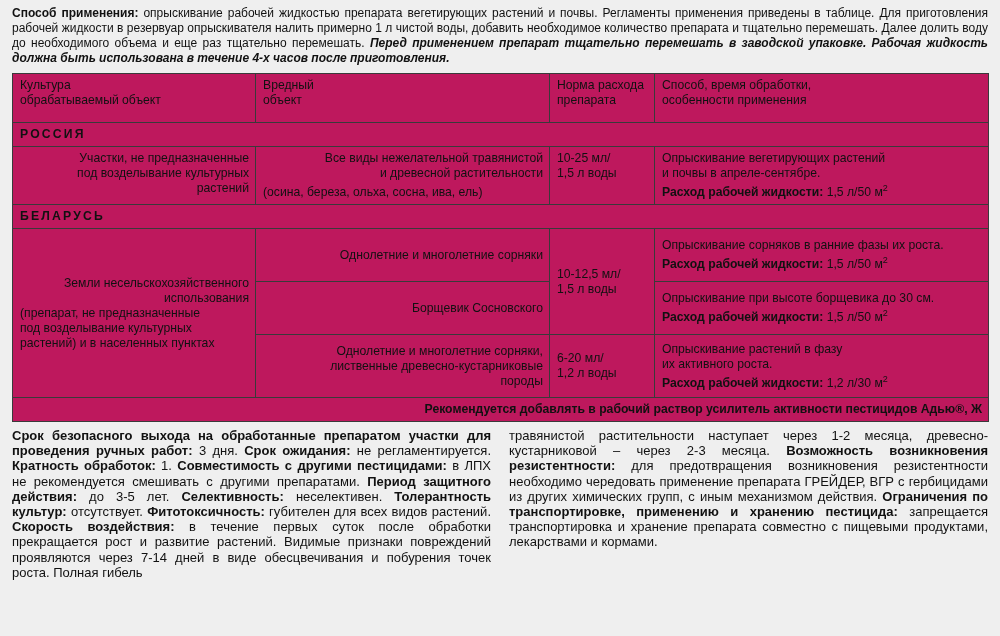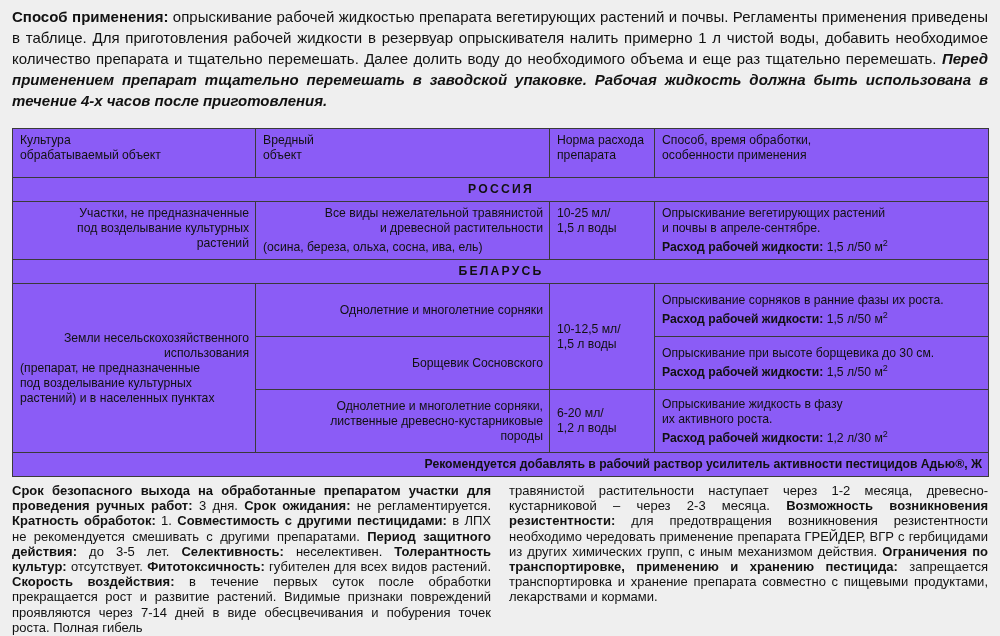--- a/index.html
+++ b/index.html
@@ -11,53 +11,53 @@
     overflow:hidden;
   }
   .page{
     position:relative;
     width:1000px;height:636px;
     background:#efefef;
     box-sizing:border-box;
     padding:6px 12px 0 12px;
   }
   .intro{
-    font-size:15px;
-    line-height:21px;
+    font-size:12px;
+    line-height:15px;
     text-align:justify;
-    margin:0 0 17px 0;
+    margin:0 0 7px 0;
   }
   .intro b{font-weight:bold;}
   .intro i{font-style:italic;}
   .intro b i, .intro i b{font-weight:bold;font-style:italic;}
 
   table.main{
     width:976px;
     border-collapse:collapse;
     table-layout:fixed;
     background:#efefef;
   }
   table.main td, table.main th{
     border:1px solid #3a3a3a;
     vertical-align:top;
     padding:4px 6px 4px 7px;
     font-size:12.2px;
     line-height:15px;
-    background:#8b5cf6;
+    background:#be185d;
   }
   th.hdr{
     font-weight:normal;
     text-align:left;
     font-size:12.3px;
     line-height:15px;
     height:40px;
     vertical-align:top;
   }
   td.country{
-    text-align:center;
+    text-align:left;
     font-weight:bold;
     letter-spacing:2.2px;
     font-size:12.6px;
     padding:3px 0 4px 0;
   }
   .cell-bold{font-weight:normal;text-align:right;}
   .cell-norm{font-weight:normal;}
   .sup{font-size:9px;vertical-align:super;}
 
   td.reco{
@@ -181,21 +181,21 @@
       <td style="vertical-align:middle;height:54px">
         <div class="cell-bold">Однолетние и многолетние сорняки,</div>
         <div class="cell-bold">лиственные древесно-кустарниковые</div>
         <div class="cell-bold">породы</div>
       </td>
       <td style="vertical-align:middle">
         <div>6-20 мл/</div>
         <div>1,2 л воды</div>
       </td>
       <td style="vertical-align:middle">
-        <div>Опрыскивание жидкость в фазу</div>
+        <div>Опрыскивание растений в фазу</div>
         <div>их активного роста.</div>
         <div><b>Расход рабочей жидкости:</b><span> 1,2 л/30 м</span><span class="sup">2</span></div>
       </td>
     </tr>
 
     <tr>
       <td class="reco" colspan="4">Рекомендуется добавлять в рабочий раствор усилитель активности пестицидов Адью®, Ж</td>
     </tr>
   </tbody>
     </table>

